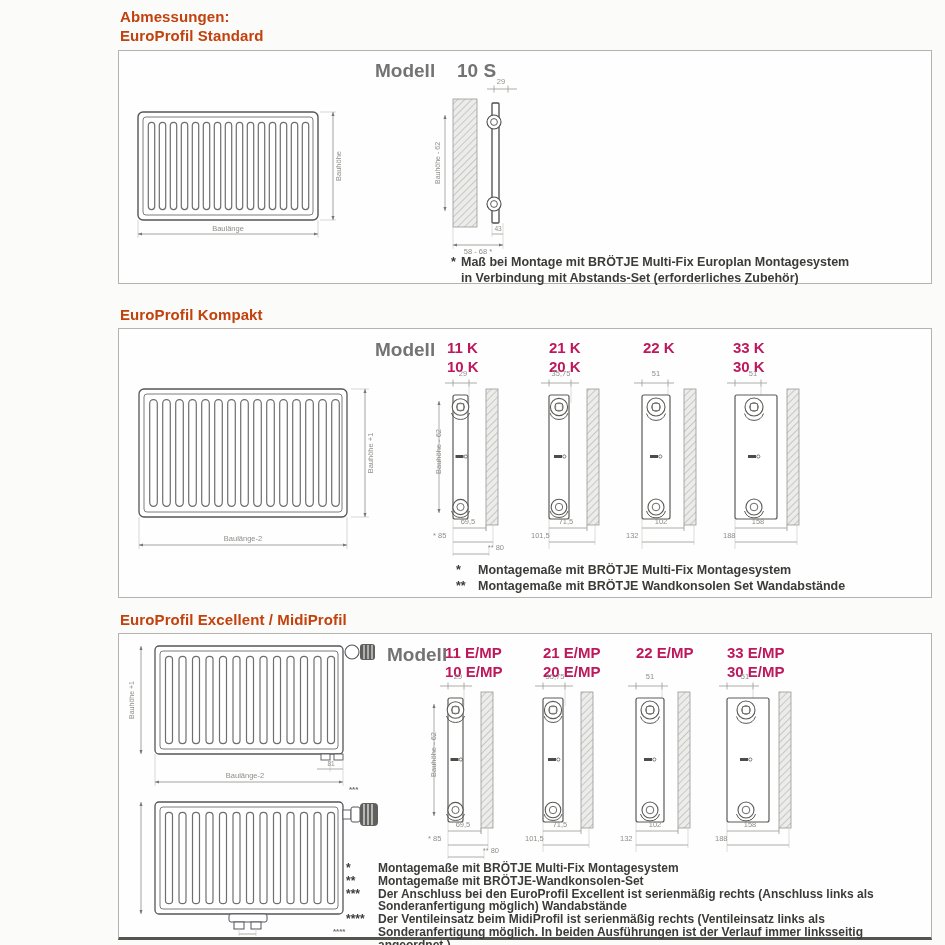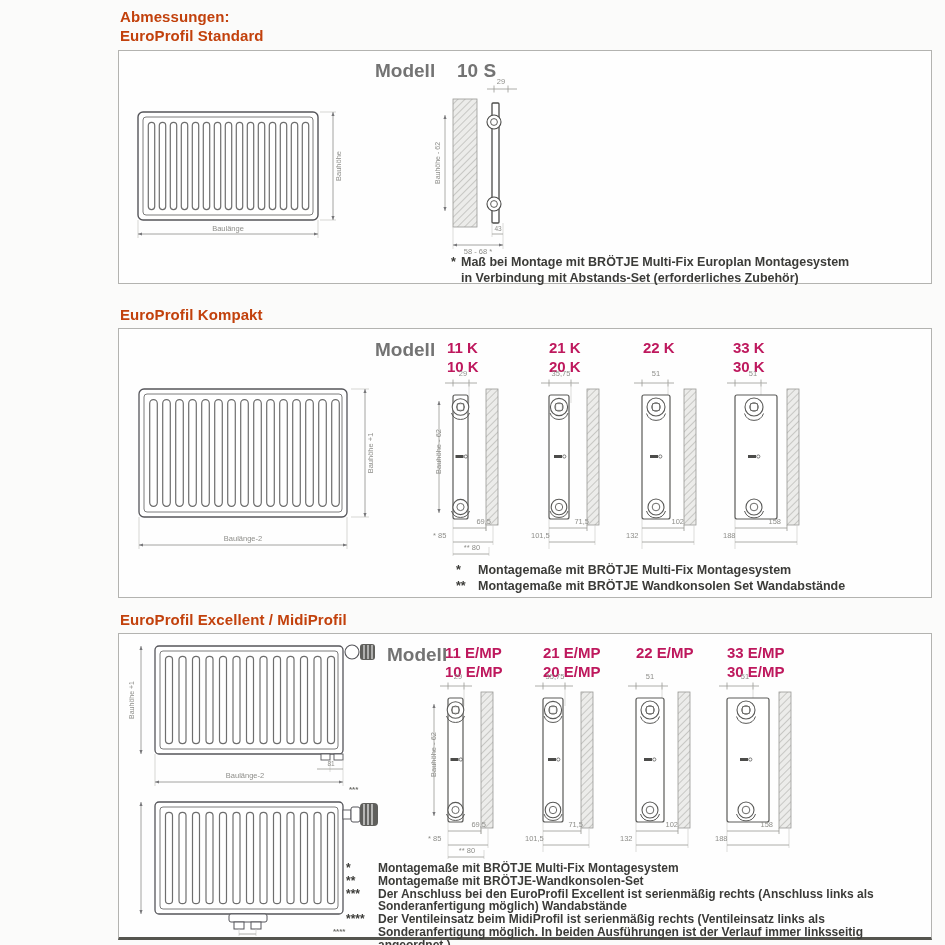--- a/index.html
+++ b/index.html
@@ -11,23 +11,23 @@
   .model-col{font-size:15px;font-weight:bold;color:#be185d;line-height:19px;white-space:pre-line}
   .fnote-grid{position:absolute;display:grid;row-gap:1px;font-size:12.5px;font-weight:bold;color:#3b3b38;line-height:15px}
   .fnote-grid.small{font-size:12px;line-height:12.8px;row-gap:0}
   .fnote-grid .row{display:contents}
   .star{white-space:nowrap}
   svg{overflow:visible;display:block}
   svg text{font-family:"Liberation Sans",sans-serif;fill:#8e8e8a;font-size:7.5px}
   .profile{position:absolute;width:95px;height:185px}
   .profile span{position:absolute;font-size:7.5px;color:#8e8e8a;white-space:nowrap}
   .p-top{left:8px;top:-2px;width:48px;text-align:center}
-  .p-d1{left:14px;top:146px;width:46px;text-align:right}
+  .p-d1{left:14px;top:146px;width:46px;text-align:center}
   .p-d2{left:2px;top:160px;width:54px;text-align:left}
-  .p-d3{left:16px;top:172px;width:50px;text-align:center}
+  .p-d3{left:23px;top:172px;width:50px;text-align:right}
   .p-side{left:-30px;top:76px;width:74px;text-align:center;transform:rotate(-90deg);font-size:7px}
 </style>
 </head>
 <body>
 
 <svg width="0" height="0" style="position:absolute" aria-hidden="true">
   <defs>
     <pattern id="hatch" width="5" height="5" patternUnits="userSpaceOnUse" patternTransform="rotate(45)">
       <rect width="5" height="5" fill="#ececea"></rect>
       <line x1="0" y1="0" x2="0" y2="5" stroke="#a2a29e" stroke-width="1"></line>

